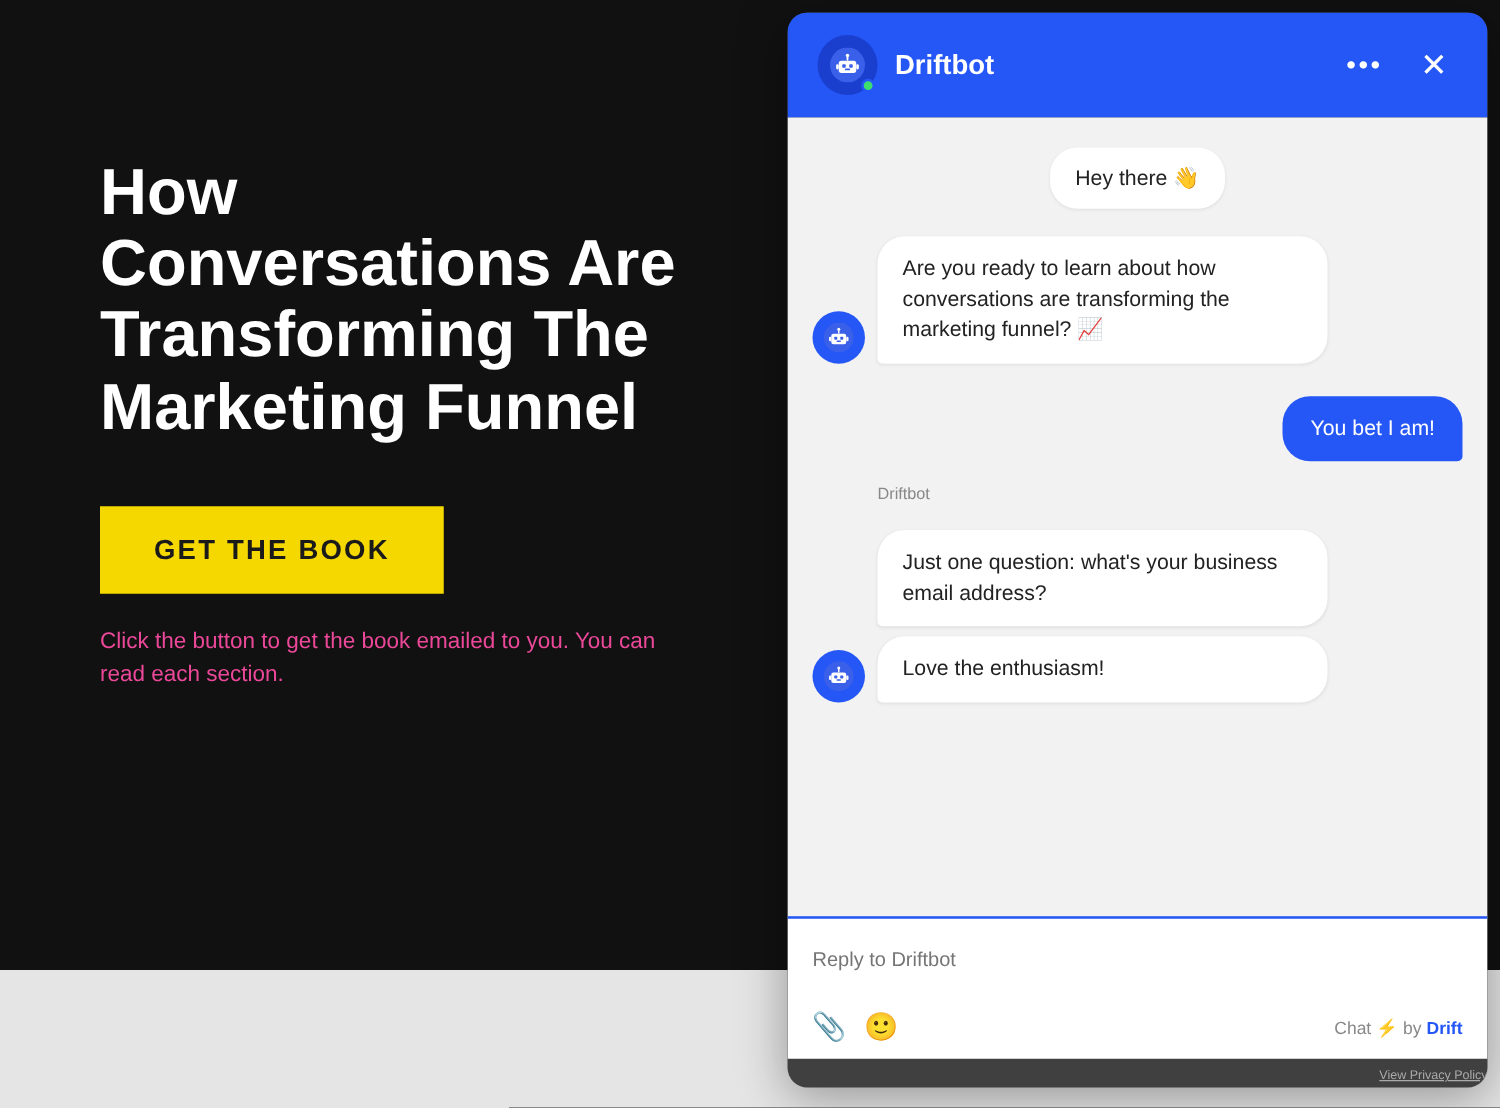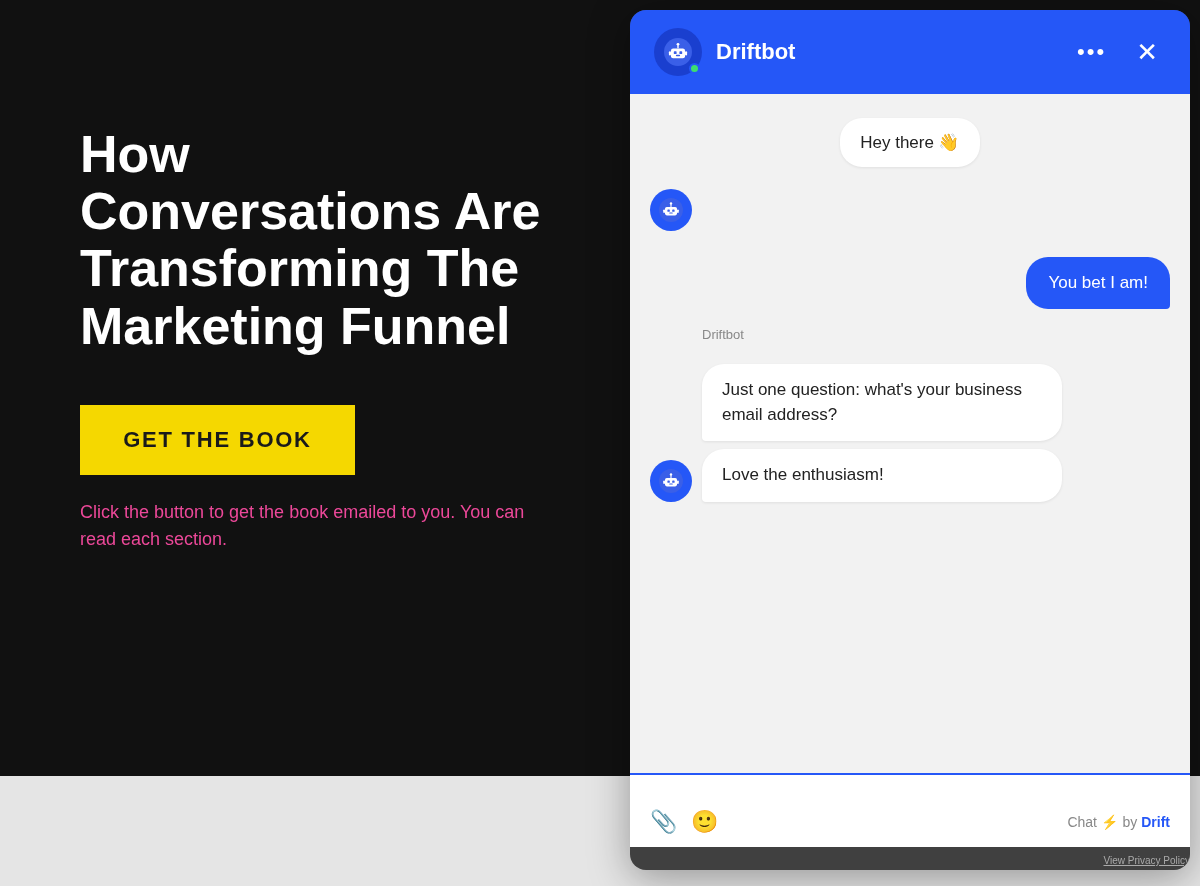--- a/index.html
+++ b/index.html
@@ -340,20 +340,23 @@
           <rect x="10" y="15" width="20" height="14" rx="3" fill="white"></rect>
           <rect x="14" y="19" width="4" height="4" rx="1" fill="#3a5fe8"></rect>
           <rect x="22" y="19" width="4" height="4" rx="1" fill="#3a5fe8"></rect>
           <rect x="17" y="24" width="6" height="2" rx="1" fill="#3a5fe8"></rect>
           <rect x="19" y="10" width="2" height="5" rx="1" fill="white"></rect>
           <circle cx="20" cy="9" r="2" fill="white"></circle>
           <rect x="7" y="19" width="3" height="6" rx="1.5" fill="white"></rect>
           <rect x="30" y="19" width="3" height="6" rx="1.5" fill="white"></rect>
         </svg>
       </div>
+      <div class="msg-bot-bubbles">
+        <div class="msg-bot-bubble">Are you ready to learn about how conversations are transforming the marketing funnel? 📈</div>
+      </div>
     </div>
 
     <div class="msg-user">
       <div class="msg-user-bubble">You bet I am!</div>
     </div>
 
     <div class="bot-label">Driftbot</div>
 
     <div class="msg-bot-group">
       <div class="bot-avatar-msg">
@@ -371,20 +374,21 @@
       </div>
       <div class="msg-bot-bubbles">
         <div class="msg-bot-bubble">Just one question: what's your business email address?</div>
         <div class="msg-bot-bubble">Love the enthusiasm!</div>
       </div>
     </div>
 
   </div>
 
   <div class="chat-input-area">
+    <input class="chat-input" type="text" placeholder="Reply to Driftbot" style="">
     <div class="chat-toolbar">
       <div class="toolbar-icons">
         <span class="toolbar-icon">📎</span>
         <span class="toolbar-icon">🙂</span>
       </div>
       <div class="chat-branding">
         <span>Chat</span>
         <span>⚡</span>
         <span>by</span>
         <span class="brand-drift">Drift</span>

